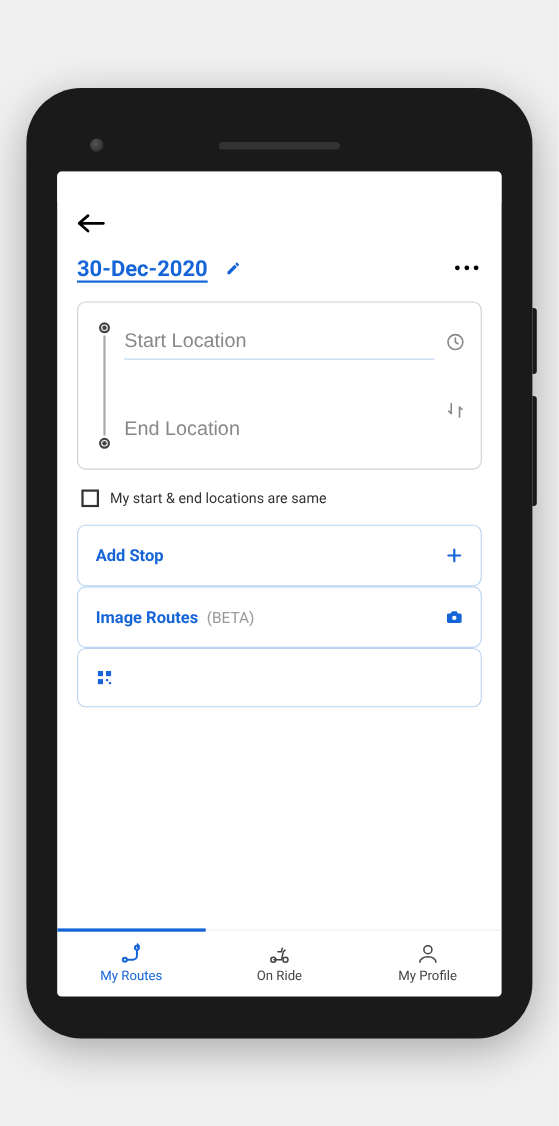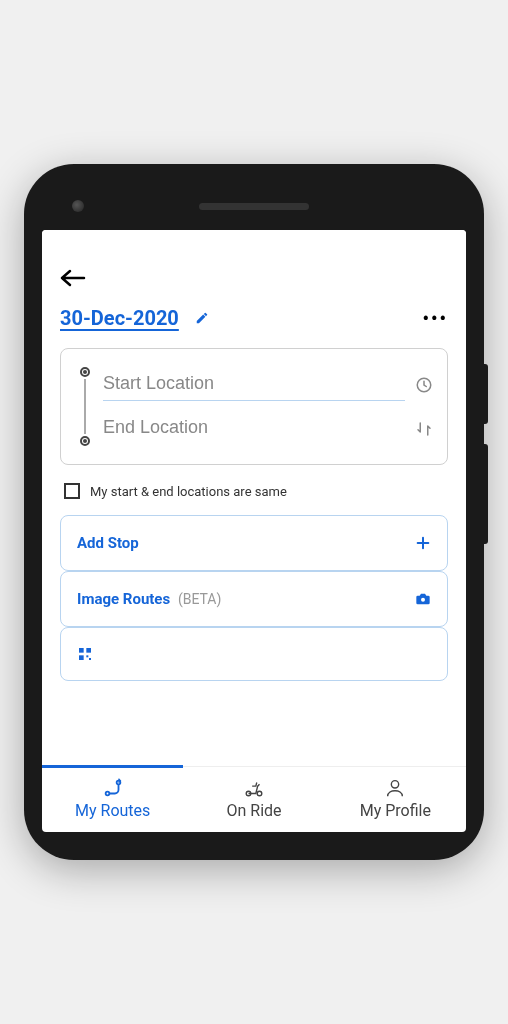--- a/index.html
+++ b/index.html
@@ -6,24 +6,24 @@
   body {
     background: #f0f0f0;
     display: flex;
     justify-content: center;
     align-items: center;
     min-height: 1024px;
     font-family: -apple-system, BlinkMacSystemFont, "Segoe UI", Roboto, sans-serif;
   }
   .phone-frame {
     width: 460px;
-    height: 696px;
+    height: 864px;
     background: #1a1a1a;
     border-radius: 50px;
-    padding: 18px;
+    padding: 28px;
     position: relative;
     box-shadow: 0 10px 40px rgba(0,0,0,0.3);
   }
   .phone-frame::before {
     content: "";
     position: absolute;
     right: -4px;
     top: 200px;
     width: 4px;
     height: 60px;
@@ -164,21 +164,21 @@
     flex: 1;
     border: none;
     border-bottom: 1px solid #b8d4f0;
     padding: 4px 0 6px 0;
     font-size: 18px;
     color: #555;
     outline: none;
     background: transparent;
   }
   .loc-field::placeholder { color: #888; }
-  .loc-end-row .loc-field { border-bottom: none; }
+  .loc-end-row .loc-field { border-bottom: none; margin-top: 36px; }
   .loc-icon {
     color: #888;
     margin-left: 10px;
     font-size: 16px;
     display: flex;
     align-items: center;
   }
   .loc-icon svg { width: 18px; height: 18px; }
   .checkbox-row {
     display: flex;
@@ -231,21 +231,21 @@
     width: 33.33%;
     height: 3px;
     background: #1565d8;
   }
   .nav-item {
     flex: 1;
     display: flex;
     flex-direction: column;
     align-items: center;
     padding: 10px 0 12px 0;
-    font-size: 16px;
+    font-size: 12px;
     color: #444;
   }
   .nav-item.active { color: #1565d8; }
   .nav-icon {
     height: 22px;
     display: flex;
     align-items: center;
     margin-bottom: 2px;
   }
   .nav-icon svg { width: 22px; height: 22px; }

